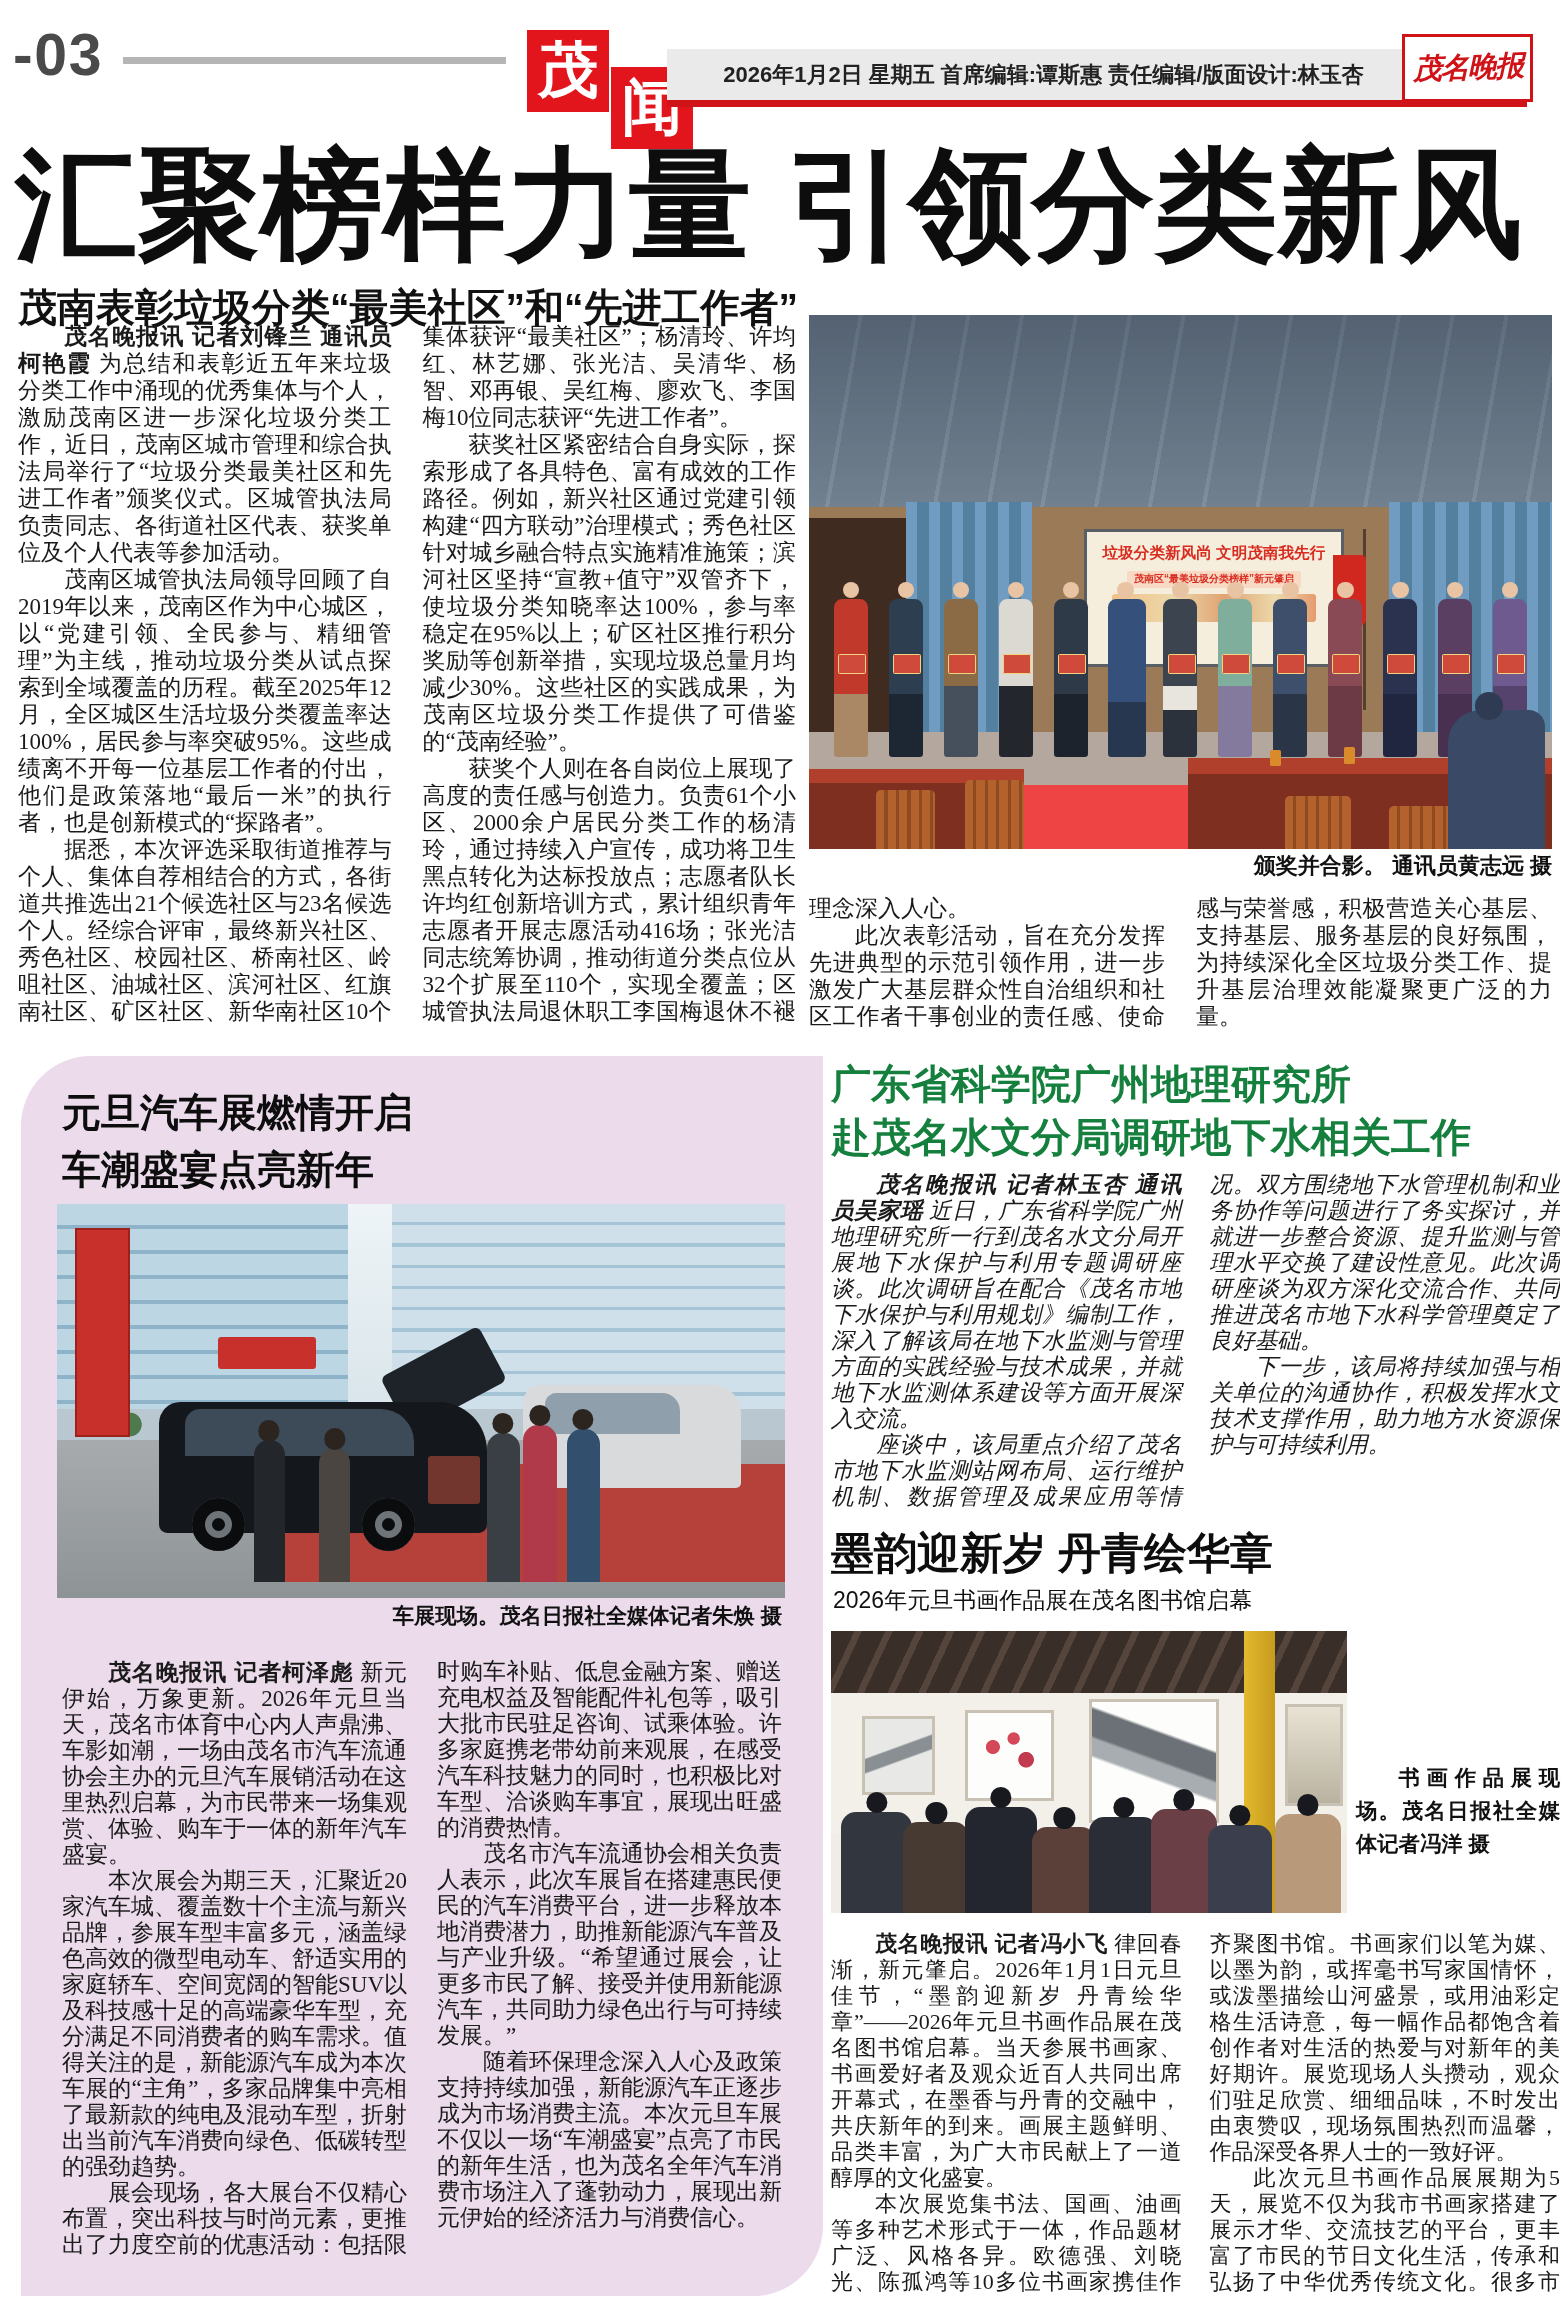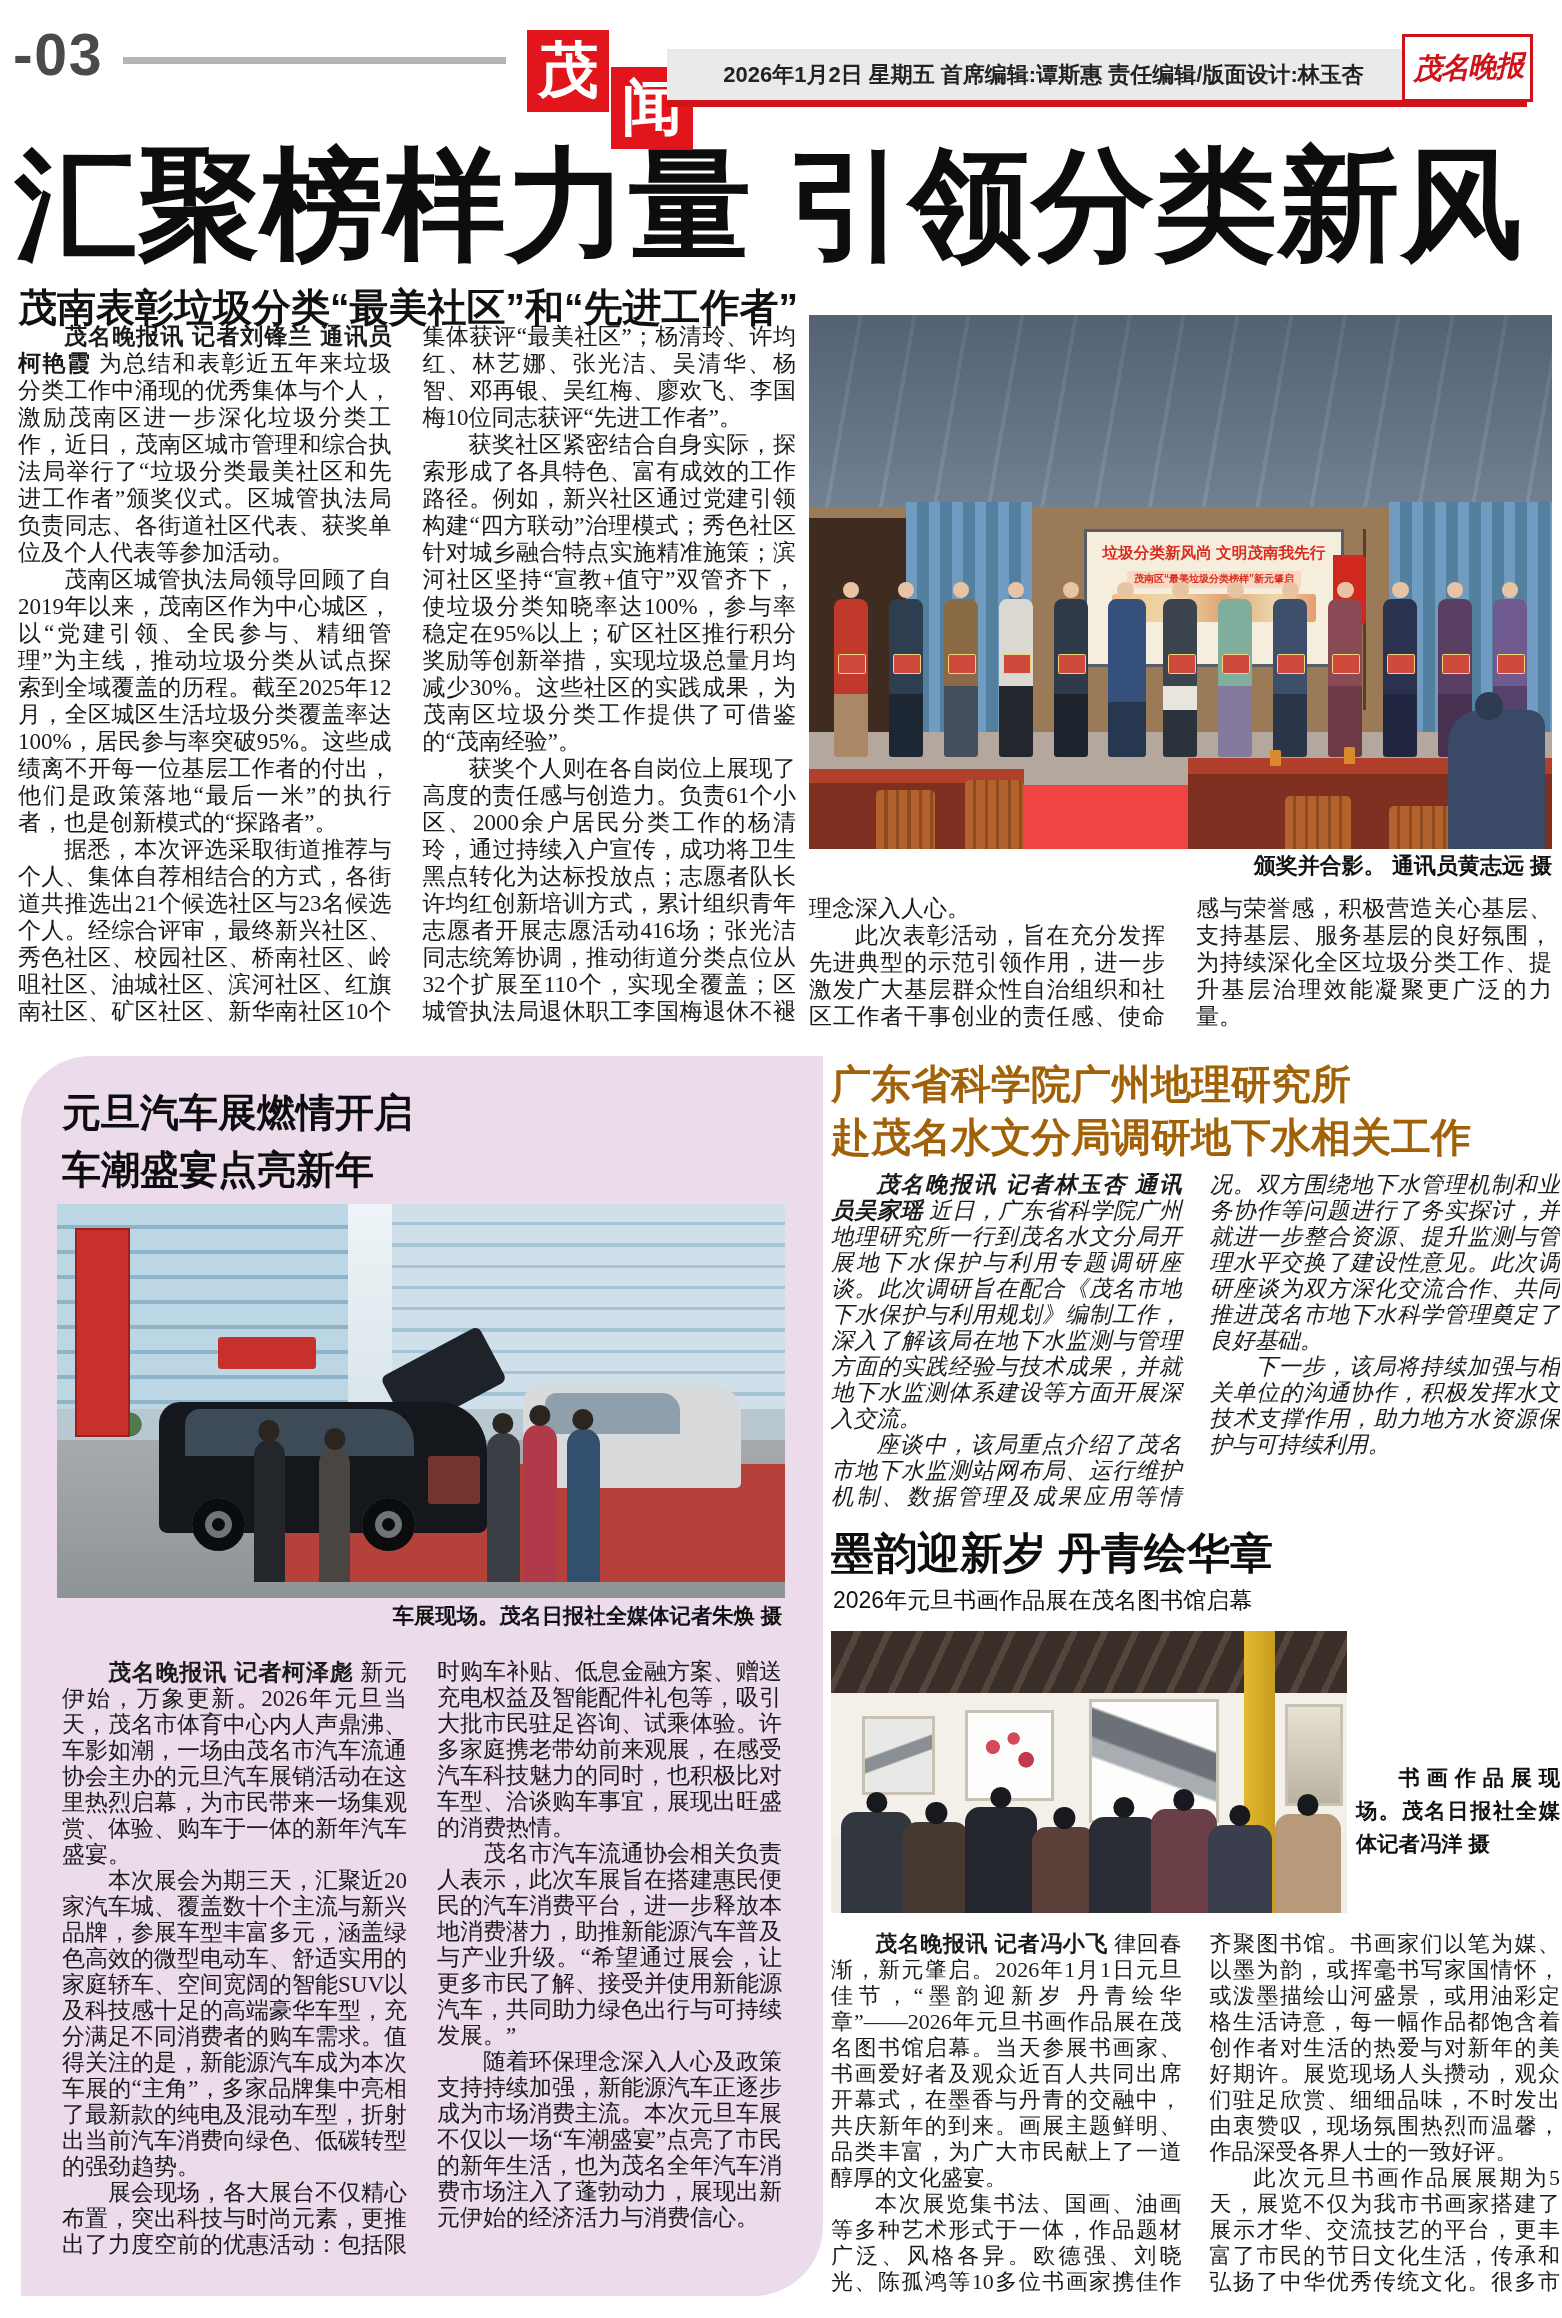--- a/index.html
+++ b/index.html
@@ -42,21 +42,21 @@
   .cap1{left:895px;top:851px;width:657px;text-align:right;}
   
   .pinkbox{left:20.5px;top:1056px;width:802px;height:1240px;background:#ebdbeb;
            border-radius:70px 0 70px 0;}
   .pb-title{left:62px;top:1085px;font-family:"Liberation Sans",sans-serif;font-weight:900;
             font-size:39px;line-height:1.45;color:#0d0d0d;}
   .cap2{left:62px;top:1601px;width:720px;text-align:right;font-size:21.3px;}
   .s2body{left:62px;top:1659px;width:720px;height:608px;column-gap:30px;font-size:23px;line-height:26px;}
   
   .geo-title{left:831px;top:1058px;font-family:"Liberation Sans",sans-serif;font-weight:900;
-             font-size:40px;line-height:1.32;color:#a16207;}
+             font-size:40px;line-height:1.32;color:#15803d;}
   
   .art-title{left:831px;top:1525px;font-family:"Liberation Sans",sans-serif;font-weight:900;
              font-size:43px;color:#0d0d0d;}
   .art-sub{left:833px;top:1585px;font-family:"Liberation Sans",sans-serif;font-weight:400;
            font-size:23px;color:#111;}
   .cap3{left:1356px;top:1762px;width:204px;text-align:justify;text-indent:2em;
         font-size:21.3px;line-height:1.55;}
   
   .photo{position:absolute;overflow:hidden;}
   

